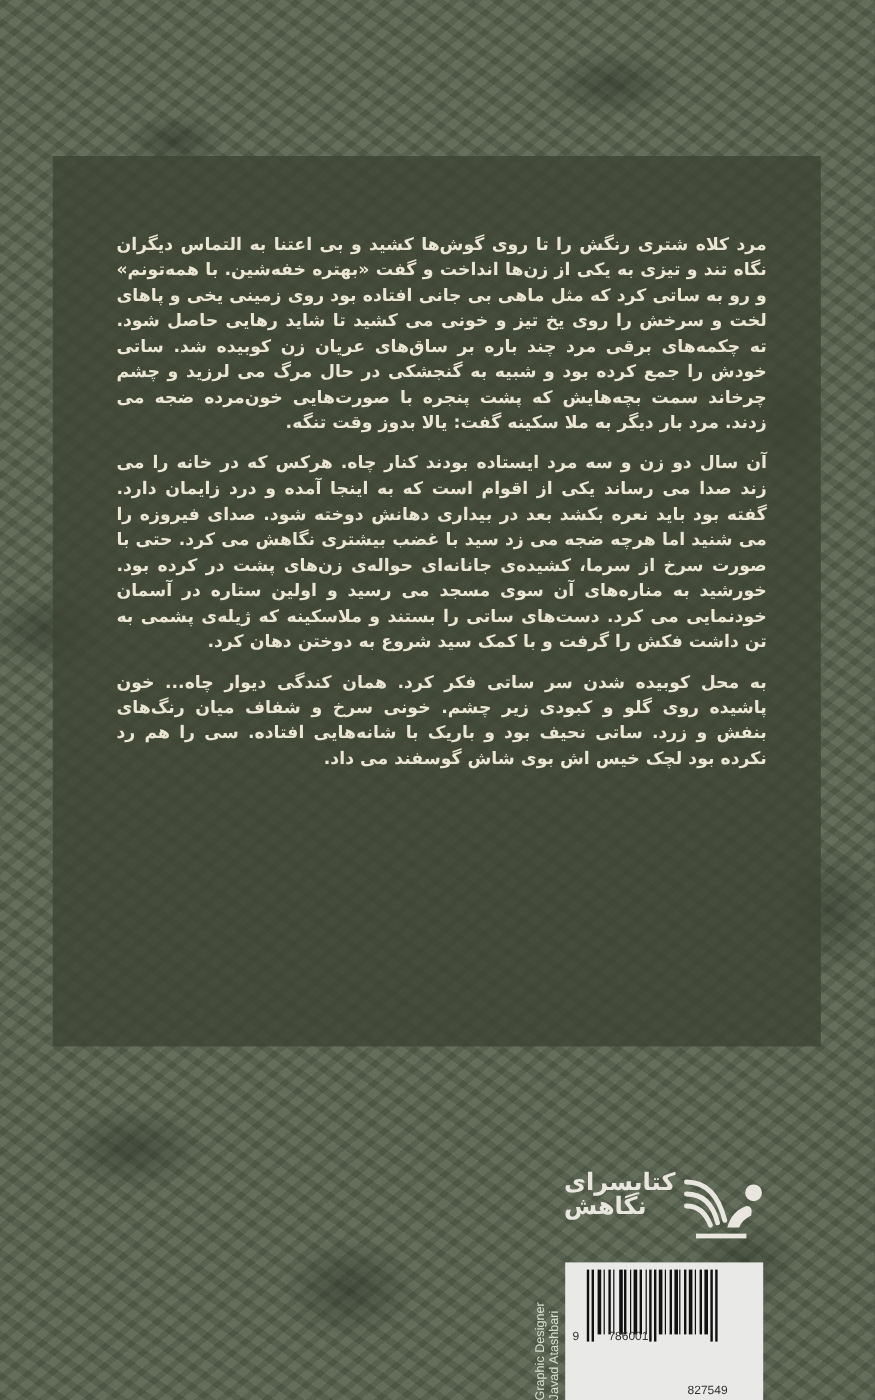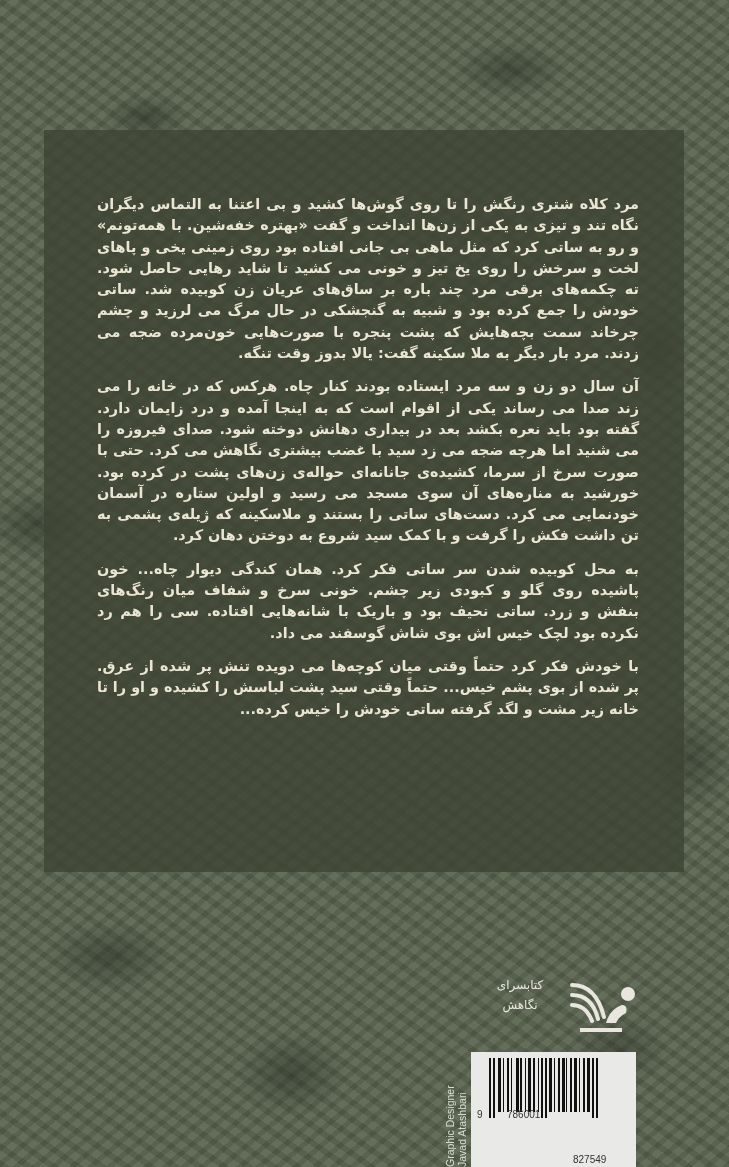--- a/index.html
+++ b/index.html
@@ -27,22 +27,22 @@
       position: absolute; left: 85px; top: 182px; width: 566px;
       direction: rtl; text-align: justify; color: #ebe5d3;
       font-size: 14.4px; line-height: 21.3px; font-weight: bold;
     }
     .text-body p { margin: 12px; }
     .logo {
       position: absolute; left: 470px; top: 955px; width: 170px; height: 90px;
     }
     .logo-text {
       position: absolute; left: 0; top: 20px; width: 100px;
-      direction: rtl; text-align: center; color: #e8e6de;
-      font-size: 12px; line-height: 20px; font-weight: normal;
+      direction: rtl; text-align: left; color: #e8e6de;
+      font-size: 20px; line-height: 20px; font-weight: bold;
     }
     .logo-mark { position: absolute; left: 96px; top: 0; width: 74px; height: 90px; }
     .credits {
       position: absolute; left: 444px; top: 1052px; width: 28px; height: 115px;
     }
     .credits-inner {
       position: absolute; left: 0; top: 115px; width: 115px;
       transform: rotate(-90deg); transform-origin: 0 0;
       color: #d8dcd0; font-family: "Liberation Sans", sans-serif;
       font-size: 10.5px; line-height: 12px;
@@ -64,21 +64,20 @@
   </style>
 </head>
 <body>
 
 <div class="text-panel"></div>
 
 <div class="text-body">
   <p>مرد کلاه شتری رنگش را تا روی گوش‌ها کشید و بی اعتنا به التماس دیگران نگاه تند و تیزی به یکی از زن‌ها انداخت و گفت «بهتره خفه‌شین. با همه‌تونم» و رو به ساتی کرد که مثل ماهی بی جانی افتاده بود روی زمینی یخی و پاهای لخت و سرخش را روی یخ تیز و خونی می کشید تا شاید رهایی حاصل شود. ته چکمه‌های برقی مرد چند باره بر ساق‌های عریان زن کوبیده شد. ساتی خودش را جمع کرده بود و شبیه به گنجشکی در حال مرگ می لرزید و چشم چرخاند سمت بچه‌هایش که پشت پنجره با صورت‌هایی خون‌مرده ضجه می زدند. مرد بار دیگر به ملا سکینه گفت: یالا بدوز وقت تنگه.</p>
   <p>آن سال دو زن و سه مرد ایستاده بودند کنار چاه. هرکس که در خانه را می زند صدا می رساند یکی از اقوام است که به اینجا آمده و درد زایمان دارد. گفته بود باید نعره بکشد بعد در بیداری دهانش دوخته شود. صدای فیروزه را می شنید اما هرچه ضجه می زد سید با غضب بیشتری نگاهش می کرد. حتی با صورت سرخ از سرما، کشیده‌ی جانانه‌ای حواله‌ی زن‌های پشت در کرده بود. خورشید به مناره‌های آن سوی مسجد می رسید و اولین ستاره در آسمان خودنمایی می کرد. دست‌های ساتی را بستند و ملاسکینه که ژیله‌ی پشمی به تن داشت فکش را گرفت و با کمک سید شروع به دوختن دهان کرد.</p>
   <p>به محل کوبیده شدن سر ساتی فکر کرد. همان کندگی دیوار چاه... خون پاشیده روی گلو و کبودی زیر چشم. خونی سرخ و شفاف میان رنگ‌های بنفش و زرد. ساتی نحیف بود و باریک با شانه‌هایی افتاده. سی را هم رد نکرده بود لچک خیس اش بوی شاش گوسفند می داد.</p>
-  <p>با خودش فکر کرد حتماً وقتی میان کوچه‌ها می دویده تنش پر شده از عرق. پر شده از بوی پشم خیس... حتماً وقتی سید پشت لباسش را کشیده و او را تا خانه زیر مشت و لگد گرفته ساتی خودش را خیس کرده...</p>
 </div>
 
 <div class="logo">
   <div class="logo-text">
     <div>کتابسرای</div>
     <div>نگاهش</div>
   </div>
   <svg class="logo-mark" viewBox="0 0 74 90">
     <g fill="none" stroke="#e8e6de" stroke-width="4" stroke-linecap="round">
       <path d="M6 30 Q 30 30 38 62"></path>

